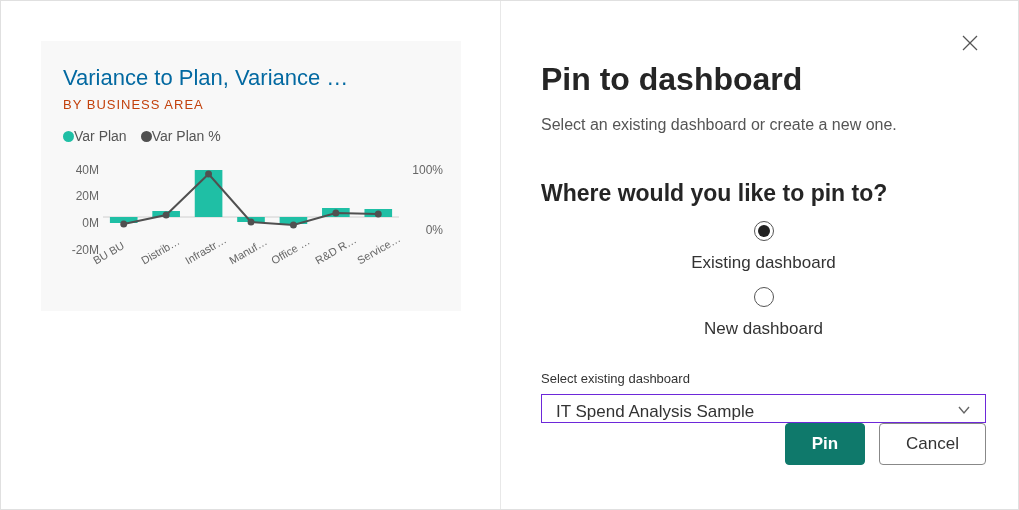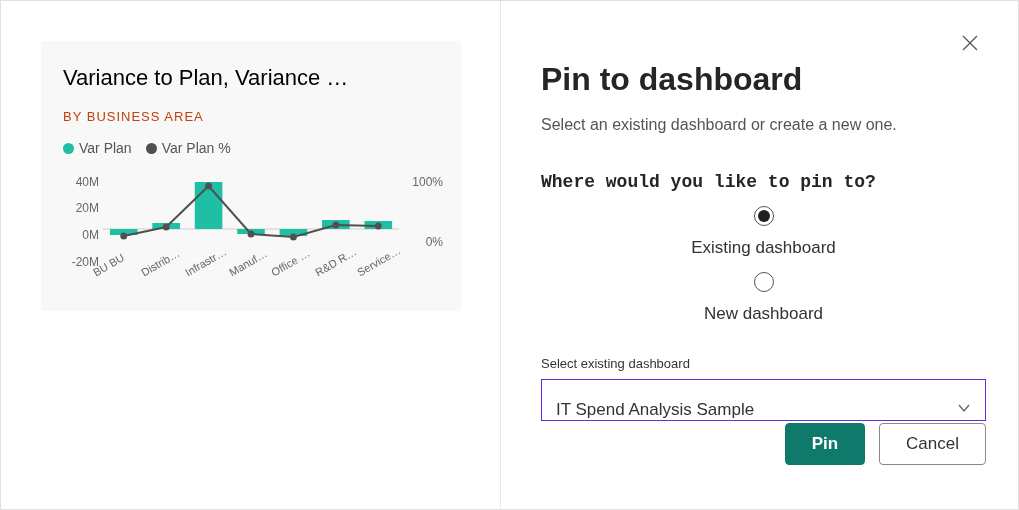--- a/index.html
+++ b/index.html
@@ -27,39 +27,39 @@
   }
   .visual-card {
     background: #f8f8f8;
     padding: 24px 22px 30px 22px;
     width: 420px;
     height: 270px;
   }
   .visual-title {
     font-size: 22px;
     font-weight: 400;
-    color: #000000;
-    margin: 0 0 18px 0;
+    color: #0369a1;
+    margin: 0 0 6px 0;
     white-space: nowrap;
     overflow: hidden;
   }
   .visual-subtitle {
     font-size: 13px;
     letter-spacing: 1px;
     color: #c2410c;
     margin: 0 0 16px 0;
   }
   .legend {
     display: flex;
     gap: 14px;
     font-size: 14px;
     color: #555;
     margin-bottom: 10px;
   }
-  .legend-item { display: flex; align-items: center; gap: 5px; }
+  .legend-item { display: flex; align-items: center; }
   .legend-dot {
     width: 11px; height: 11px; border-radius: 50%;
   }
   .chart-area {
     position: relative;
     height: 120px;
     margin-left: 40px;
     margin-right: 40px;
   }
   .y-ticks {
@@ -118,25 +118,24 @@
     font-weight: 600;
     margin: 0 0 18px 0;
     color: #252525;
   }
   .dlg-desc {
     font-size: 16px;
     color: #555;
     margin: 0 0 30px 0;
   }
   .section-heading {
-    font-size: 18px;
+    font-size: 23px;
     font-weight: 600;
-    margin: 8px 0 14px 0;
+    margin: 16px 0 14px 0;
     color: #252525;
-    font-family: Liberation Mono, monospace;
   }
   .radio-row {
     display: flex;
     align-items: center;
     gap: 12px;
     margin-bottom: 14px;
     cursor: pointer;
     flex-direction: column;
   }
   .radio-outer {

